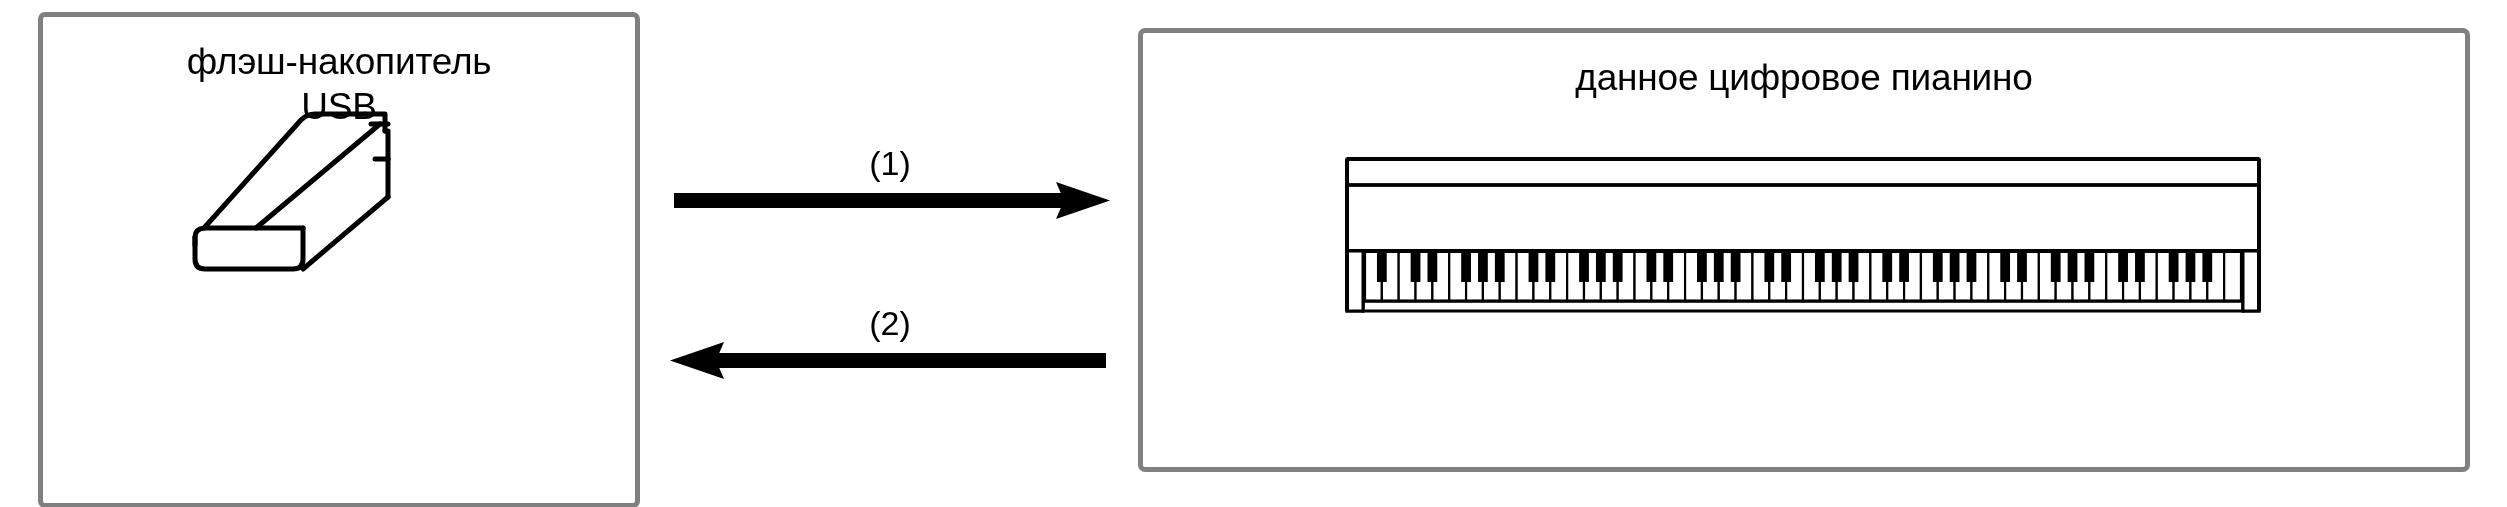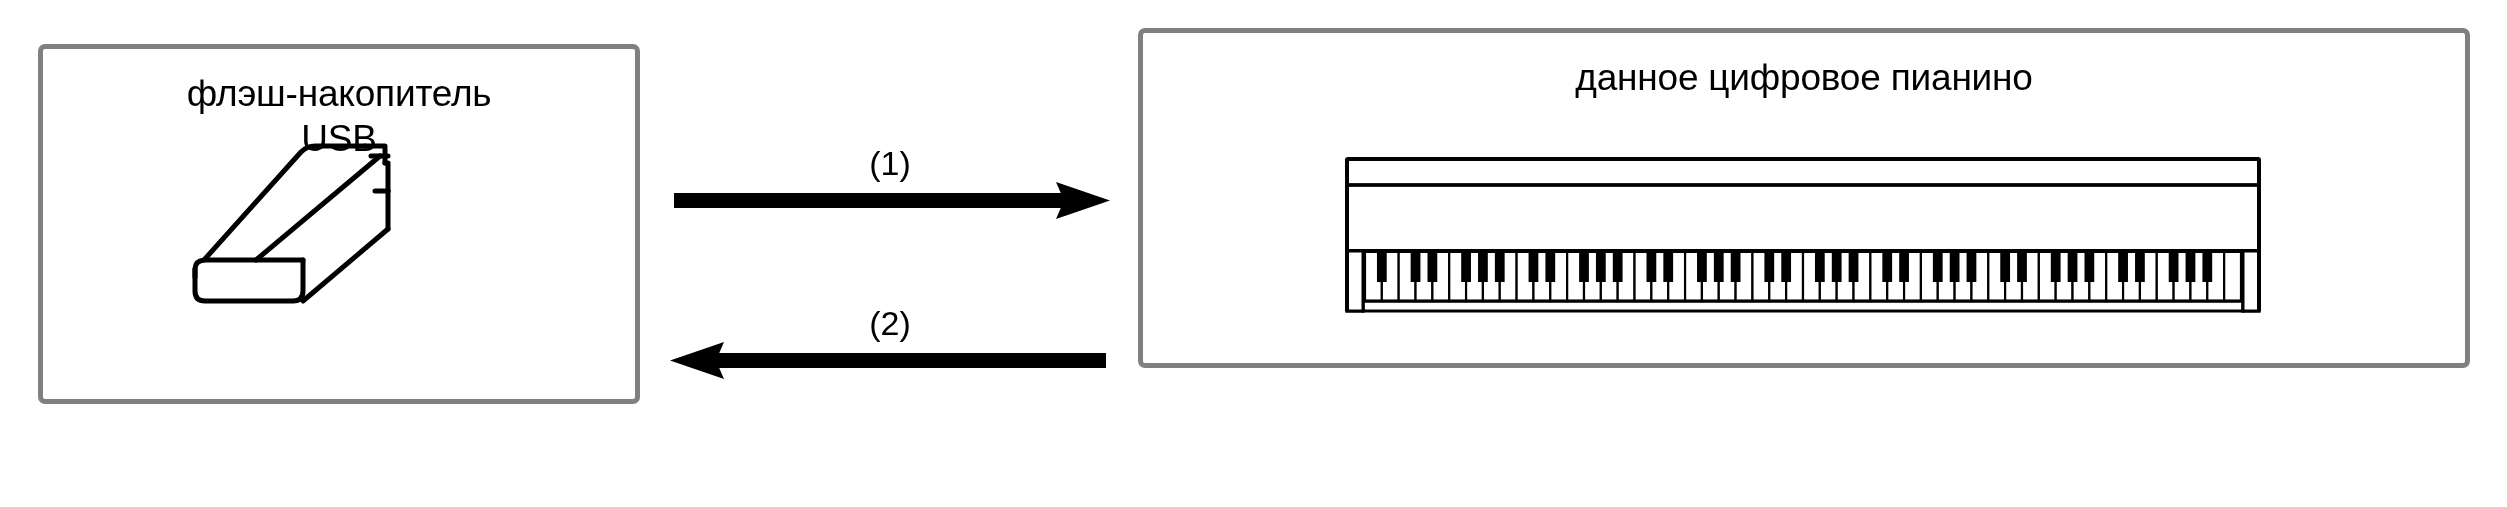--- a/index.html
+++ b/index.html
@@ -22,29 +22,29 @@
   .box {
     position: absolute;
     background: #ffffff;
     box-sizing: border-box;
     border-style: solid;
     border-width: 5px;
     border-radius: 7px;
   }
   #box-usb {
     left: 38px;
-    top: 44px;
+    top: 12px;
     width: 602px;
-    height: 360px;
+    height: 496px;
   }
   #box-piano {
     left: 1138px;
     top: 28px;
     width: 1332px;
-    height: 340px;
+    height: 444px;
   }
 
   
   .box-title {
     position: absolute;
     left: 0;
     width: 100%;
     text-align: center;
     color: #000000;
     font-size: 37px;

